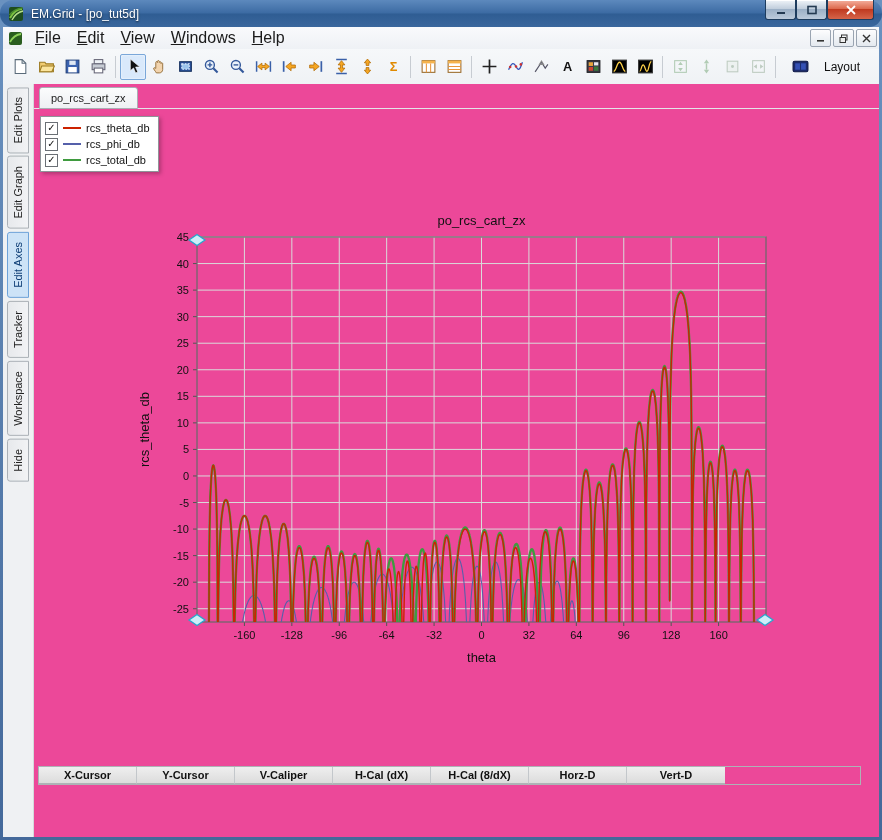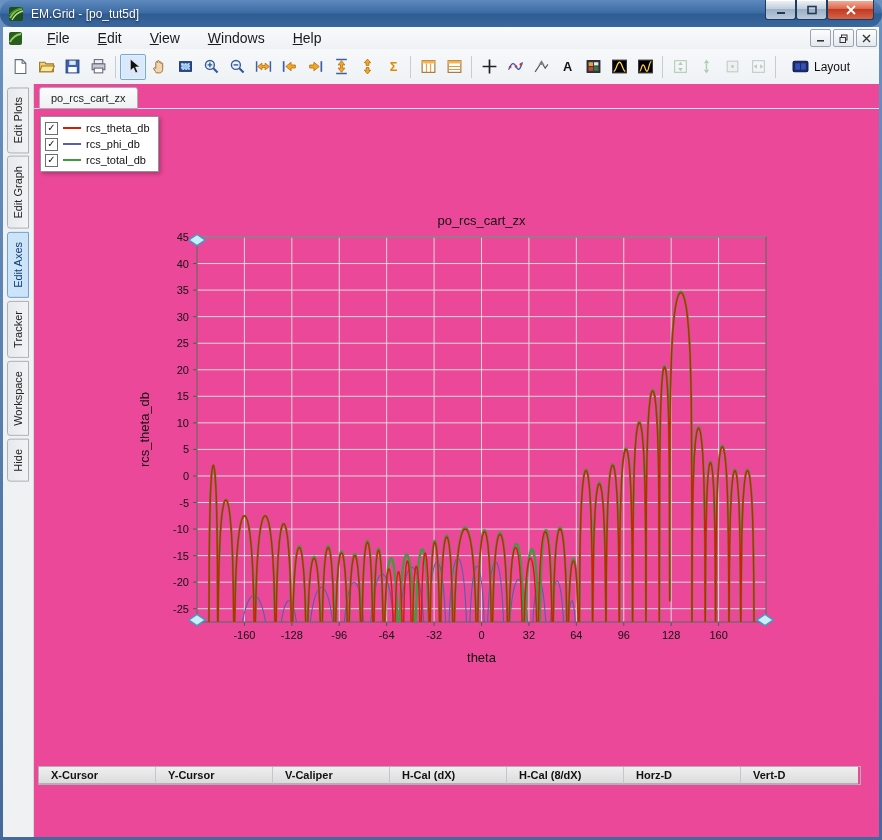--- a/index.html
+++ b/index.html
@@ -12,34 +12,34 @@
   .title-text{color:#fff;font-size:12px;margin-left:7px;text-shadow:0 1px 2px rgba(0,0,0,.65);}
   .cap-btns{position:absolute;right:8px;top:0;display:flex;}
   .cap-btn{width:29px;height:19px;display:flex;align-items:center;justify-content:center;
     border:1px solid #1d3c5e;border-top:none;border-radius:0 0 3px 3px;margin-left:0;
     background:linear-gradient(180deg,#f0f4f9,#c2cfdd 45%,#9cb0c6 50%,#bccadb 100%);box-shadow:inset 0 1px 0 #fff;}
   .cap-btn.close{width:45px;background:linear-gradient(180deg,#f5b2a0,#dd6a4e 45%,#c03a20 50%,#d6654a 100%);}
   
   .menubar{position:absolute;left:3px;top:27px;right:3px;height:22px;display:flex;align-items:center;
     background:linear-gradient(180deg,#f9fafc,#eef1f5);border-bottom:1px solid #d4d9df;}
   .doc-icon{margin:0 4px 0 5px;display:inline-flex;}
-  .menu-item{font-size:14px;color:#1a1a1a;padding:3px 8px;cursor:default;margin-left:12px;}
+  .menu-item{font-size:16px;color:#1a1a1a;padding:3px 8px;cursor:default;}
   .acc{text-decoration:underline;}
   .child-btns{margin-left:auto;display:flex;gap:2px;margin-right:2px;}
   .mb-ctl{width:19px;height:16px;display:flex;align-items:center;justify-content:center;
     background:linear-gradient(180deg,#fdfdfe,#e4e9ef);border:1px solid #9aa4b1;border-radius:2px;}
   
   .toolbar{position:absolute;left:3px;top:49px;right:3px;height:35px;display:flex;align-items:center;
     background:linear-gradient(180deg,#f6f8fa,#eff2f5);border-bottom:1px solid #d6dade;padding-left:4px;overflow:hidden;white-space:nowrap;}
   .tb{width:26px;height:26px;flex:0 0 auto;display:inline-flex;align-items:center;justify-content:center;
     border:1px solid transparent;border-radius:2px;background:transparent;padding:0;}
   .tb.active{background:#d9e9fb;border-color:#7aa7d9;box-shadow:inset 0 0 2px #fff;}
   .tb.ghost{opacity:.38;}
   .sep{width:1px;height:22px;background:#c7ccd2;margin:0 4px;flex:0 0 auto;}
-  .layout-group{display:inline-flex;align-items:center;gap:5px;margin-left:12px;font-size:12px;color:#111;
+  .layout-group{display:inline-flex;align-items:center;gap:15px;margin-left:12px;font-size:12px;color:#111;
     flex:0 0 auto;max-width:78px;overflow:hidden;}
   
   .content{position:absolute;left:3px;top:84px;right:3px;bottom:3px;background:#fff;}
   .sidestrip{position:absolute;left:0;top:0;bottom:0;width:30px;background:#eff1f3;border-right:1px solid #d6d9dc;}
   .side-tab{writing-mode:vertical-rl;transform:rotate(180deg);font-size:11px;color:#222;
     background:linear-gradient(90deg,#f2f3f5,#e7e9ec);border:1px solid #aab0b6;border-radius:0 3px 3px 0;
     padding:9px 4px;margin:3px 2px 3px 4px;cursor:default;}
   .side-tab.active{background:#cde3f7;border-color:#6da2d8;color:#0c3c74;}
   .docarea{position:absolute;left:31px;right:0;top:0;bottom:0;background:#ec4899;}
   .tabbar{height:24px;border-bottom:1px solid #e3e5e8;display:flex;align-items:flex-end;}
@@ -54,21 +54,21 @@
   .legendbox{position:absolute;left:6px;top:32px;background:#fff;border:1px solid #8f9499;
     box-shadow:2px 2px 4px rgba(0,0,0,.25);padding:3px 8px 3px 4px;z-index:5;}
   .lg-row{display:flex;align-items:center;height:16px;gap:5px;}
   .lg-check{width:11px;height:11px;background:#fff;border:1px solid #6a6f75;display:flex;align-items:center;justify-content:center;
     font-size:10px;line-height:10px;color:#111;}
   .lg-line{width:18px;height:2px;display:inline-block;}
   .lg-label{font-size:11px;color:#111;}
   
   .statustable{position:absolute;left:4px;top:682px;width:821px;border:1px solid #aeb2b6;font-size:11px;}
   .st-row{display:flex;}
-  .st-cell{width:117px;box-sizing:border-box;border-right:1px solid #c3c7cb;text-align:left;
+  .st-cell{width:98px;box-sizing:border-box;border-right:1px solid #c3c7cb;text-align:center;
     padding:2px 12px;color:#111;}
   .st-cell:last-child{border-right:none;}
   .st-h .st-cell{font-weight:bold;background:linear-gradient(180deg,#efefef,#dcdcdc);border-bottom:1px solid #aeb2b6;}
   .st-v .st-cell{background:#f8f8f8;}
 </style>
 </head>
 <body>
 
 <div class="window">
 

